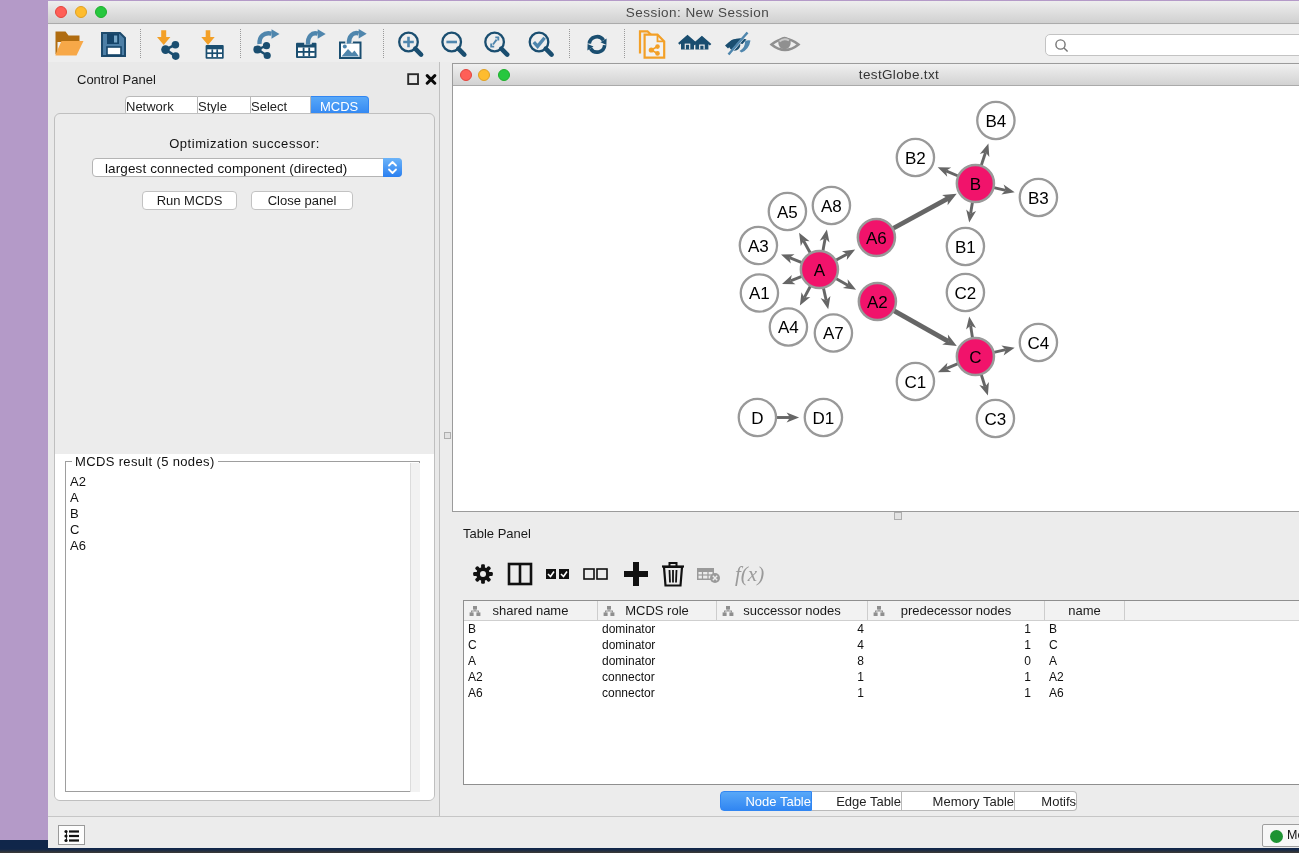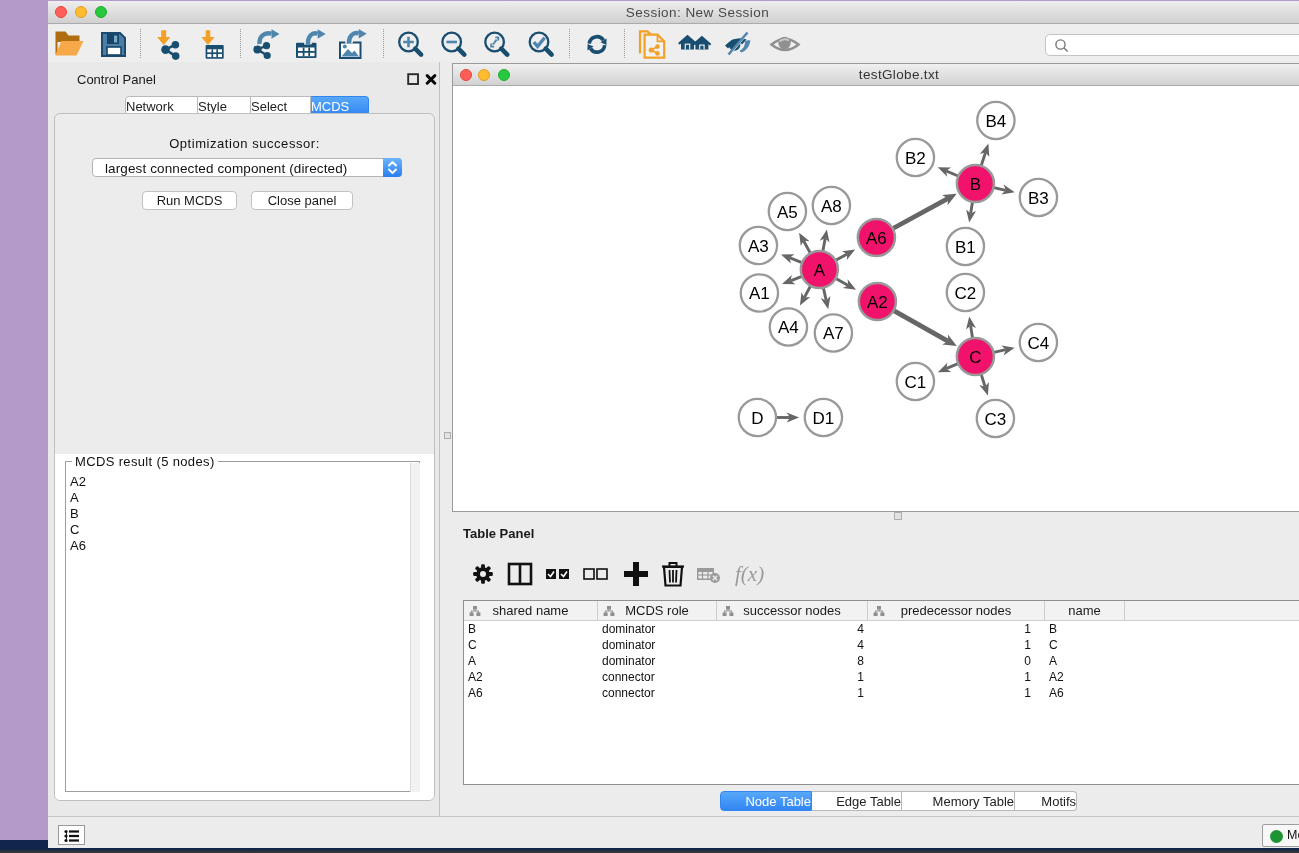--- a/index.html
+++ b/index.html
@@ -38,21 +38,21 @@
      border:1px solid #9b9b9b; }
   #nettitle { left:0; top:0; width:100%; height:22px;
      background:linear-gradient(#f0f0f0,#d2d2d2); border-bottom:1px solid #aaaaaa; }
   #nettitle .tl { top:5px; }
   #nettitle .t1 { left:7px;  background:#ff5f57; border:1px solid #e2453d; }
   #nettitle .t2 { left:25px; background:#febc2e; border:1px solid #dfa023; }
   #nettitle .t3 { left:45px; background:#27c73f; border:1px solid #1eaf2c; }
   #nettitle .wt { left:0; top:3px; width:100%; text-align:center; font-size:13.5px; letter-spacing:0.35px; color:#333; }
   
   #tpanel { left:393px; top:515px; width:906px; height:301px; background:#ececec; }
-  #tpanel .ph-title { left:22px; top:10px; font-size:13px; color:#1a1a1a;font-weight:bold; }
+  #tpanel .ph-title { left:22px; top:10px; font-size:13px; color:#1a1a1a; }
   #tblbox { left:22px; top:84px; width:871px; height:185px; background:#fff;
      border:1px solid #8f8f8f; font-size:12px; }
   .thead { display:flex; height:20px; background:#f2f2f2; border-bottom:1px solid #cfcfcf; font-size:13px; }
   .th { border-right:1px solid #cdcdcd; display:flex; align-items:center;
         justify-content:center; color:#1a1a1a; position:relative; }
   .trow { display:flex; height:16px; line-height:16px; color:#111; }
   .td { padding:0 4px; }
   .bt { display:inline-block; border:1px solid #b9b9b9; background:#fff; height:20px;
         line-height:19px; text-align:right; font-size:13px; color:#222; vertical-align:top;}
   .bt.sel { background:linear-gradient(#58a8f8,#3186f2); color:#fff; border-color:#3186f2; }
@@ -201,21 +201,21 @@
 
   <div id="cpanel" class="abs">
     <div class="abs ph-title" style="left:29px;">Control Panel</div>
     <svg class="abs" style="left:359px;top:11px" width="12" height="12" viewBox="0 0 12 12">
       <rect x="1.2" y="1.2" width="9.8" height="9.8" fill="none" stroke="#2a2a2a" stroke-width="1.9"></rect>
     </svg>
     <svg class="abs" style="left:377px;top:11px" width="12" height="12" viewBox="0 0 12 12">
       <path d="M2.2 2.6 L9.8 10.2 M9.8 2.6 L2.2 10.2" stroke="#0a0a0a" stroke-width="3" stroke-linecap="round"></path>
     </svg>
     <div class="abs tabs" style="left:77px;top:34px">
-      <div class="tab" style="width:73px;border-radius:4px 0 0 4px;">Network</div><div class="tab" style="width:53px;border-left:none;">Style</div><div class="tab" style="width:60px;border-left:none;">Select</div><div class="tab sel" style="width:58px;border-radius:0 4px 4px 0;border-left:none;">MCDS</div>
+      <div class="tab" style="width:73px;border-radius:4px 0 0 4px;">Network</div><div class="tab" style="width:53px;border-left:none;">Style</div><div class="tab" style="width:60px;border-left:none;">Select</div><div class="tab sel" style="width:58px;border-radius:0 4px 4px 0;border-left:none;padding-left:9px;">MCDS</div>
     </div>
     <div id="cbox" class="abs">
       <div class="abs" style="left:0;top:22px;width:379px;text-align:center;font-size:13px;letter-spacing:0.55px;color:#111;">Optimization successor:</div>
       <div class="abs" style="left:37px;top:44px;width:310px;height:19px;background:#fff;border:1px solid #b4b4b4;border-radius:4px;padding-left:41px;">
         <div class="abs" style="left:12px;top:2px;font-size:13.5px;letter-spacing:0.12px;color:#111;">largest connected component (directed)</div>
         <div class="abs" style="right:-1px;top:-1px;width:19px;height:19px;border-radius:0 4px 4px 0;background:linear-gradient(#6cb4f9,#2a7ff0);">
           <svg class="abs" style="left:4px;top:2px" width="11" height="15" viewBox="0 0 11 15">
             <path d="M2 5.5 L5.5 2 L9 5.5" fill="none" stroke="#fff" stroke-width="1.8" stroke-linecap="round" stroke-linejoin="round"></path>
             <path d="M2 9.5 L5.5 13 L9 9.5" fill="none" stroke="#fff" stroke-width="1.8" stroke-linecap="round" stroke-linejoin="round"></path>
           </svg>

